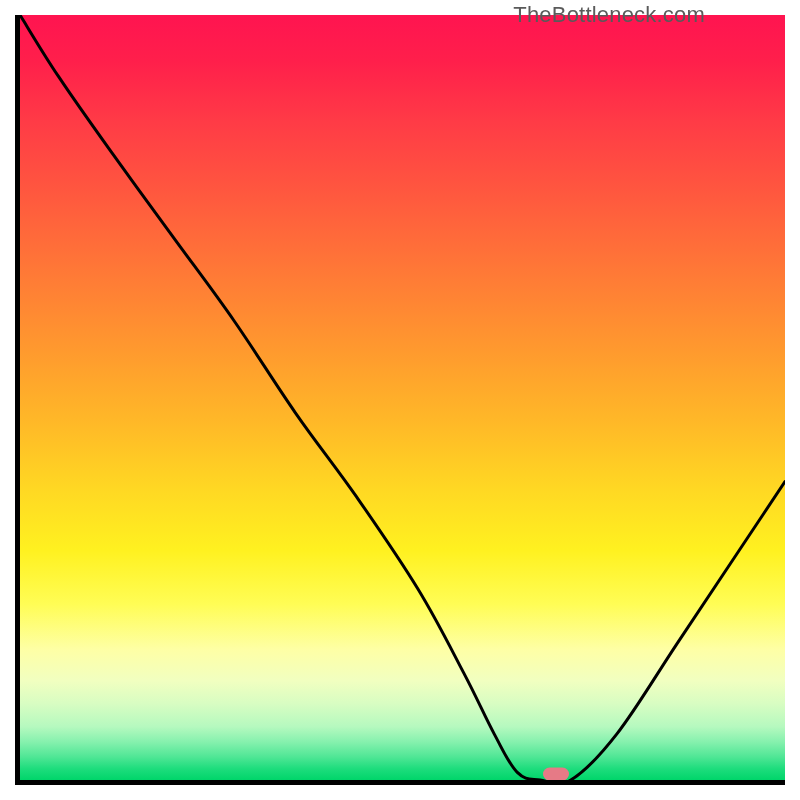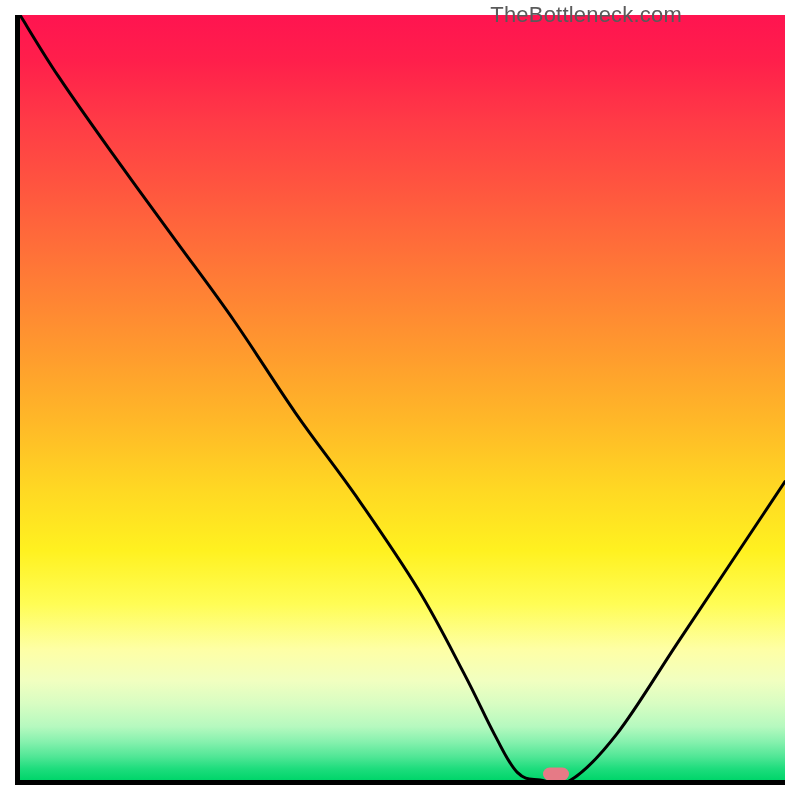--- a/index.html
+++ b/index.html
@@ -7,20 +7,21 @@
     padding: 0;
     width: 800px;
     height: 800px;
     background: #ffffff;
     font-family: Arial, Helvetica, sans-serif;
   }
   .container {
     position: relative;
     width: 688px;
     height: 800px;
+    padding-left: 23px;
   }
   .watermark {
     position: absolute;
     top: 2px;
     right: 6px;
     font-size: 22px;
     color: #5a5a5a;
     font-weight: 500;
     letter-spacing: 0.2px;
     z-index: 20;

